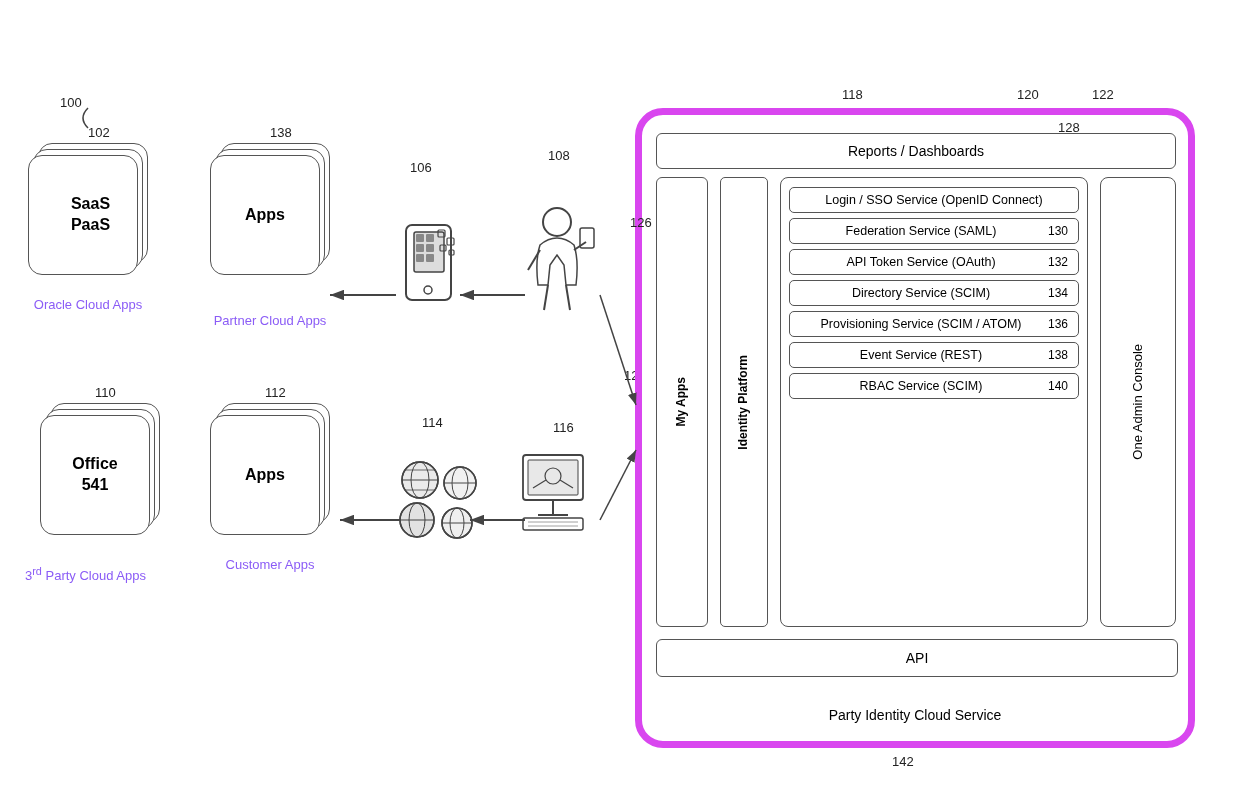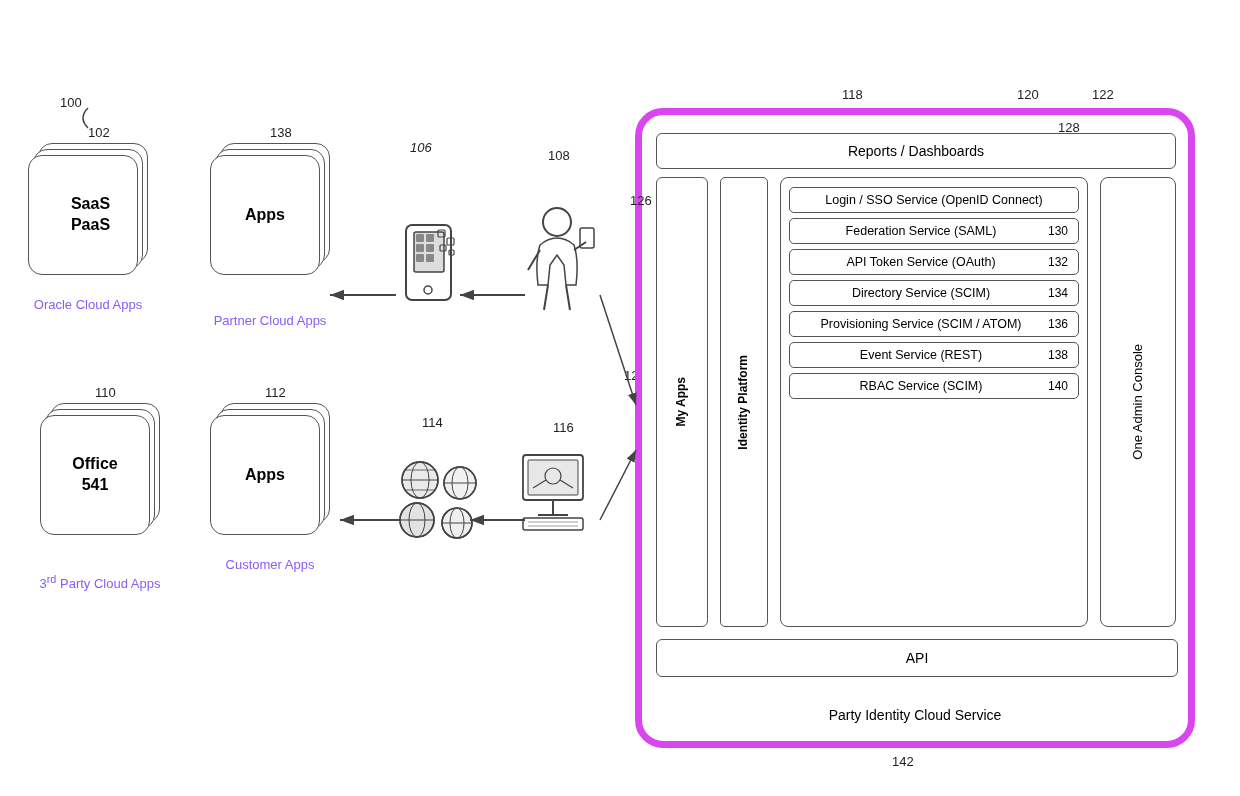--- a/index.html
+++ b/index.html
@@ -239,38 +239,38 @@
   <div class="card-stack" style="left:40px; top:415px;">
     <div class="ref-label" style="left:55px; top:-30px;">110</div>
     <div class="card-stack-inner" style="width:120px; height:132px;">
       <div class="stack-card stack-card-back2"></div>
       <div class="stack-card stack-card-back1"></div>
       <div class="stack-card stack-card-front">
         <span style="white-space:pre-line; text-align:center;">Office
 541</span>
       </div>
     </div>
-    <div class="card-stack-label" style="margin-top:24px; width:150px; margin-left:-15px; text-align:center;">
+    <div class="card-stack-label" style="margin-top:16px; width:150px; margin-left:-15px; text-align:left;">
       <span>3<sup>rd</sup> Party Cloud Apps</span>
     </div>
   </div>
 
   <div class="card-stack" style="left:210px; top:415px;">
     <div class="ref-label" style="left:55px; top:-30px;">112</div>
     <div class="card-stack-inner" style="width:120px; height:132px;">
       <div class="stack-card stack-card-back2"></div>
       <div class="stack-card stack-card-back1"></div>
       <div class="stack-card stack-card-front">
         <span>Apps</span>
       </div>
     </div>
     <div class="card-stack-label" style="margin-top:8px; width:120px;">Customer Apps</div>
   </div>
 
-  <div class="ref-label" style="left:410px; top:140px;font-style:italic;">106</div>
+  <div class="ref-label" style="left:410px; top:160px;">106</div>
   <div class="icon-box" style="left:396px; top:220px;">
     <svg width="65" height="95" viewBox="0 0 65 95">
 
       <rect x="10" y="5" width="45" height="75" rx="6" ry="6" stroke="#444" stroke-width="2" fill="none"></rect>
       <rect x="18" y="12" width="30" height="40" rx="2" ry="2" stroke="#444" stroke-width="1.5" fill="#ddd"></rect>
 
       <rect x="20" y="14" width="8" height="8" rx="1" fill="#888"></rect>
       <rect x="30" y="14" width="8" height="8" rx="1" fill="#888"></rect>
       <rect x="20" y="24" width="8" height="8" rx="1" fill="#888"></rect>
       <rect x="30" y="24" width="8" height="8" rx="1" fill="#888"></rect>
@@ -359,21 +359,21 @@
   <div class="identity-platform" style="left:635px; top:108px; width:560px; height:640px;">
 
     <div class="ref-label" style="left:200px; top:-28px;">118</div>
 
     <div class="ref-label" style="left:375px; top:-28px;">120</div>
 
     <div class="ref-label" style="left:450px; top:-28px;">122</div>
 
     <div class="ref-label" style="left:416px; top:5px;">128</div>
 
-    <div class="ref-label" style="left:-12px; top:78px;">126</div>
+    <div class="ref-label" style="left:-12px; top:100px;">126</div>
 
     <div class="reports-bar" style="left:14px; top:18px; width:520px; height:36px;">
       <span>Reports / Dashboards</span>
     </div>
 
     <div class="inner-panel" style="left:458px; top:62px; width:76px; height:450px; display:flex; align-items:center; justify-content:center;">
       <div class="one-admin-label" style="writing-mode:vertical-rl; transform:rotate(180deg); font-size:13px;">One
 Admin
 Console</div>
     </div>

